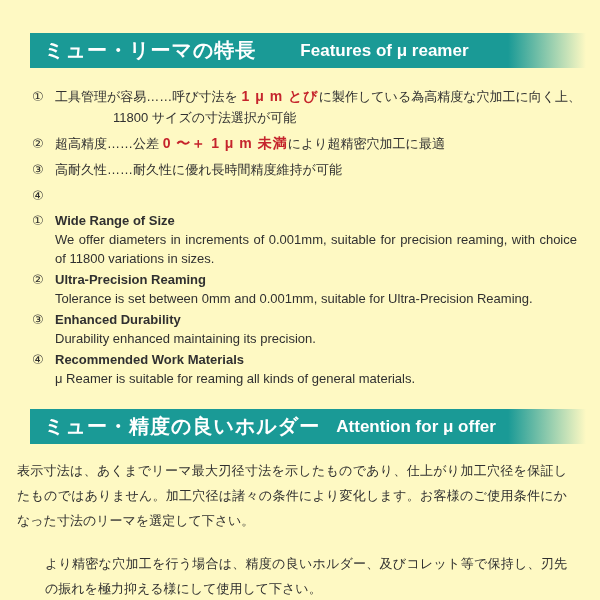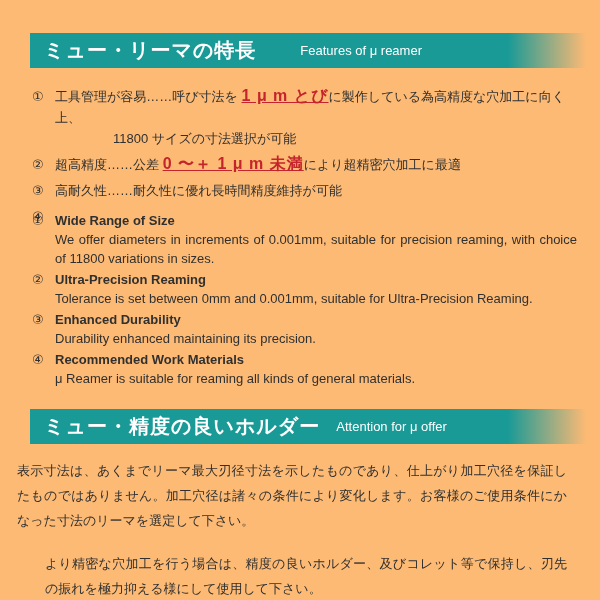--- a/index.html
+++ b/index.html
@@ -1,45 +1,45 @@
 <!DOCTYPE html>
 <html><head>
 <meta charset="utf-8">
 <style>
   html,body{margin:0;padding:0;background:#ffffff;}
   .page{
-    position:relative;width:600px;height:600px;background:#fdba74;overflow:hidden;
+    position:relative;width:600px;height:600px;background:#fef9c3;overflow:hidden;
     font-family:"Liberation Sans","DejaVu Sans",sans-serif;color:#303030;
   }
   
   .band{
     position:absolute;left:30px;width:556px;height:35px;
     background:linear-gradient(to right,#1a9a96 0%,#1a9a96 86%,rgba(26,154,150,0) 100%);
     display:flex;align-items:center;
   }
   .band1{top:33px;}
   .band2{top:409px;}
   .band-jp{
     color:#ffffff;font-weight:bold;font-size:20px;letter-spacing:1px;
     margin-left:14px;white-space:nowrap;
   }
   .band-en{
-    color:#ffffff;font-weight:normal;font-size:13px;white-space:nowrap;
+    color:#ffffff;font-weight:bold;font-size:17px;white-space:nowrap;
   }
   .gap-wide{margin-left:44px;}
   .gap-narrow{margin-left:16px;}
 
   
   .jp-list{position:absolute;top:86px;left:32px;width:552px;font-size:13px;line-height:21px;}
   .jp-item{position:relative;padding-left:23px;margin-bottom:5px;}
   .jp-item .num{position:absolute;left:0;top:0;font-size:13px;}
   .jp-line2{margin-left:58px;}
   .red{
-    color:#c5242c;font-weight:bold;font-size:16px;line-height:1;
-    letter-spacing:1px;white-space:nowrap;text-decoration:underline;
+    color:#c5242c;font-weight:bold;font-size:14px;line-height:1;
+    letter-spacing:1px;white-space:nowrap;
   }
 
   
   .en-list{position:absolute;top:211px;left:32px;width:545px;font-size:13px;line-height:19px;}
   .en-item{position:relative;padding-left:23px;margin-bottom:2px;}
   .en-item .num{position:absolute;left:0;top:0;font-size:13px;}
   .en-heading{font-weight:bold;}
   .en-body{text-align:justify;}
 
   

